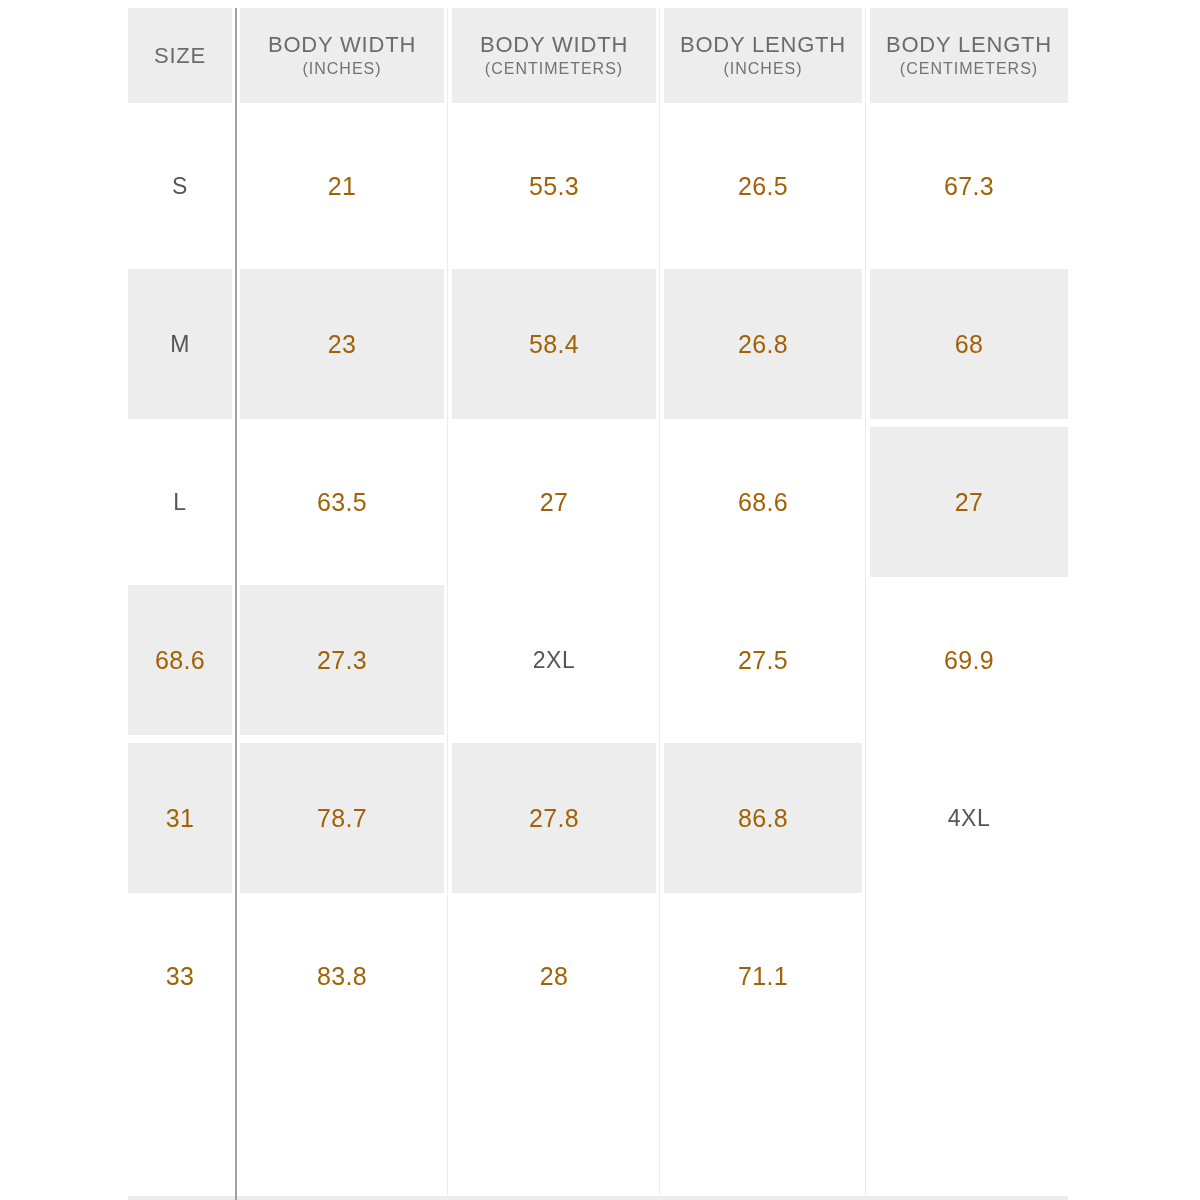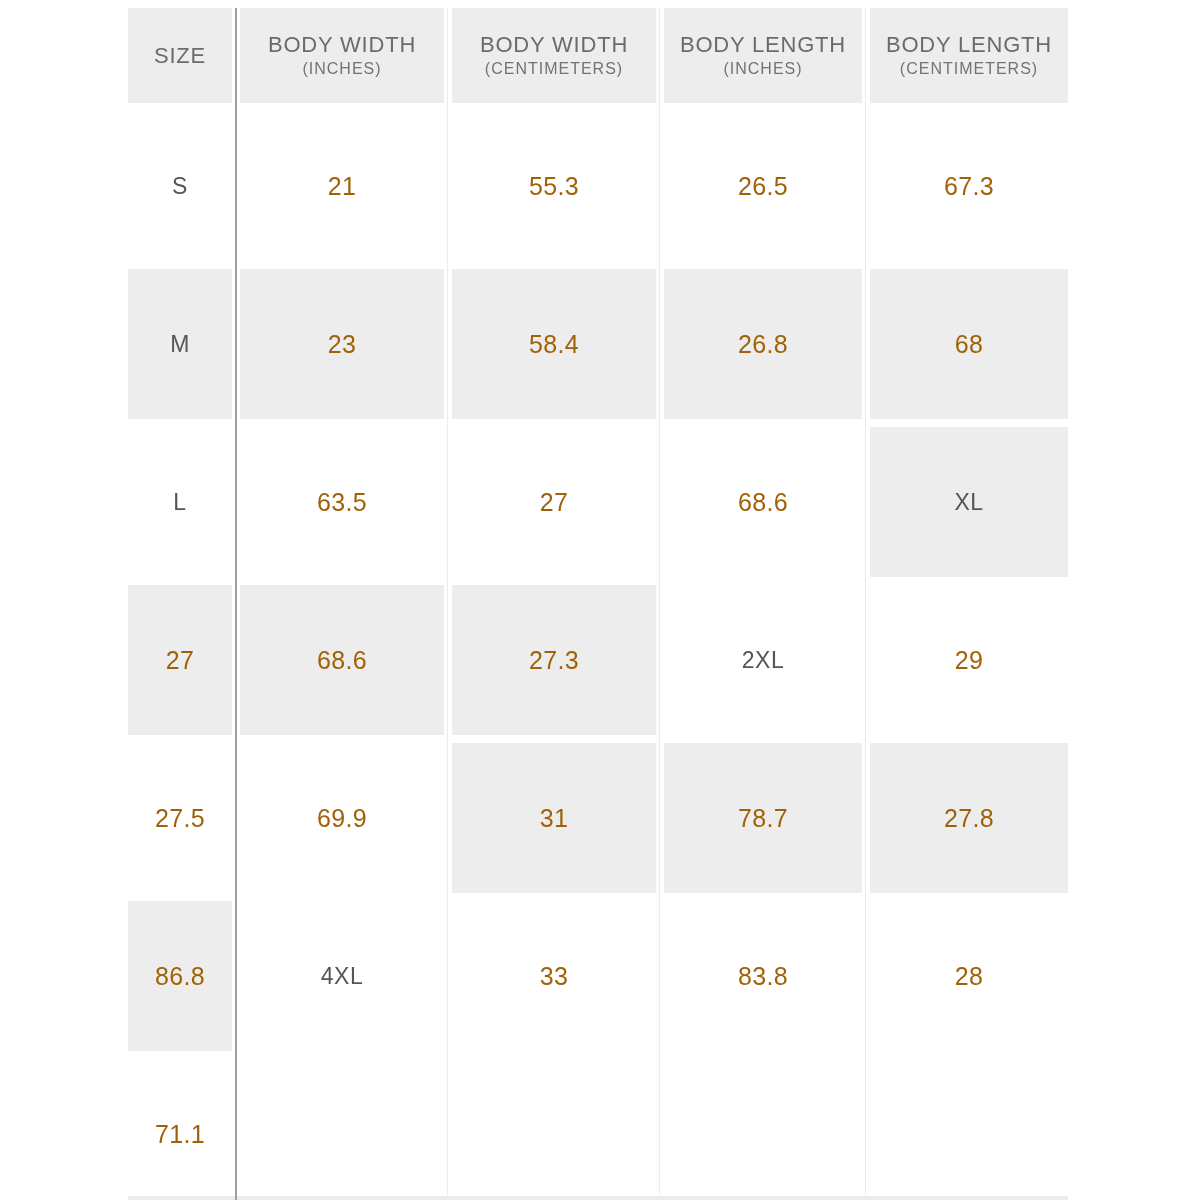--- a/index.html
+++ b/index.html
@@ -133,27 +133,25 @@
     <div class="cell g val">23</div>
     <div class="cell g val">58.4</div>
     <div class="cell g val">26.8</div>
     <div class="cell g val">68</div>
 
     <div class="cell w size-label">L</div>
     <div class="cell w val">63.5</div>
     <div class="cell w val">27</div>
     <div class="cell w val">68.6</div>
 
-    <div class="cell g size-label">XL</div>
     <div class="cell g val">27</div>
     <div class="cell g val">68.6</div>
     <div class="cell g val">27.3</div>
 
     <div class="cell w size-label">2XL</div>
-    <div class="cell w val">29</div>
     <div class="cell w val">27.5</div>
     <div class="cell w val">69.9</div>
 
     <div class="cell g val">31</div>
     <div class="cell g val">78.7</div>
     <div class="cell g val">27.8</div>
     <div class="cell g val">86.8</div>
 
     <div class="cell w size-label">4XL</div>
     <div class="cell w val">33</div>

